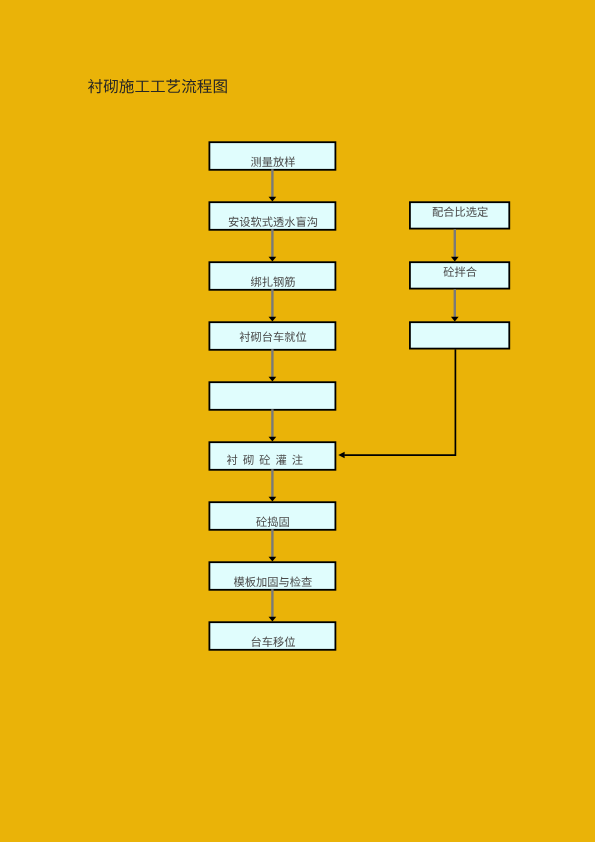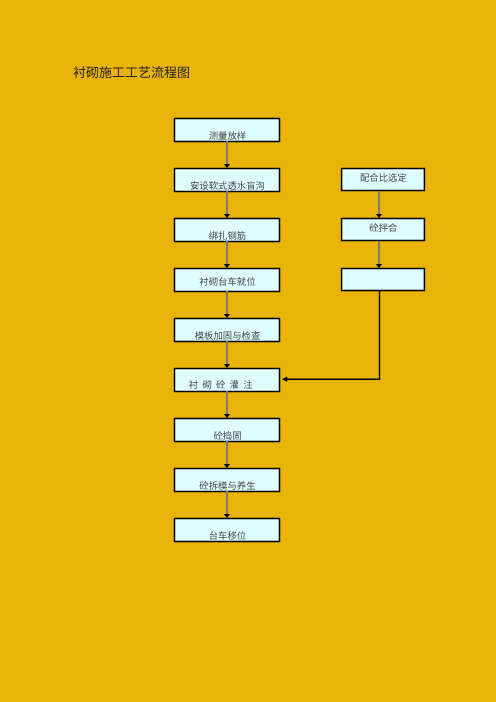--- a/index.html
+++ b/index.html
@@ -92,31 +92,28 @@
     </div>
   <div class="flow-node" style="left:174.5px;top:168px;width:105px;height:23px">
       <span class="node-label">安设软式透水盲沟</span>
     </div>
   <div class="flow-node" style="left:174.5px;top:218px;width:105px;height:23px">
       <span class="node-label">绑扎钢筋</span>
     </div>
   <div class="flow-node" style="left:174.5px;top:268px;width:105px;height:14px">
       <span class="node-label">衬砌台车就位</span>
     </div>
-  <div class="flow-node" style="left:174.5px;top:318px;width:105px;height:23px">
-      <span class="node-label">模板加固与检查</span>
-    </div>
   <div class="flow-node spaced" style="left:166px;top:368px;width:105px;height:21px">
       <span class="node-label">衬砌砼灌注</span>
     </div>
   <div class="flow-node" style="left:174.5px;top:418px;width:105px;height:23px">
       <span class="node-label">砼捣固</span>
     </div>
   <div class="flow-node" style="left:174.5px;top:468px;width:105px;height:23px">
-      <span class="node-label">砼拆模与养生</span>
+      <span class="node-label">模板加固与检查</span>
     </div>
   <div class="flow-node" style="left:174.5px;top:518px;width:105px;height:23px">
       <span class="node-label">台车移位</span>
     </div>
 
   <div class="flow-node compact" style="left:341.6px;top:168px;width:82.8px;height:22px">
       <span class="node-label">配合比选定</span>
     </div>
   <div class="flow-node compact" style="left:341.6px;top:218px;width:82.8px;height:22px">
       <span class="node-label">砼拌合</span>

